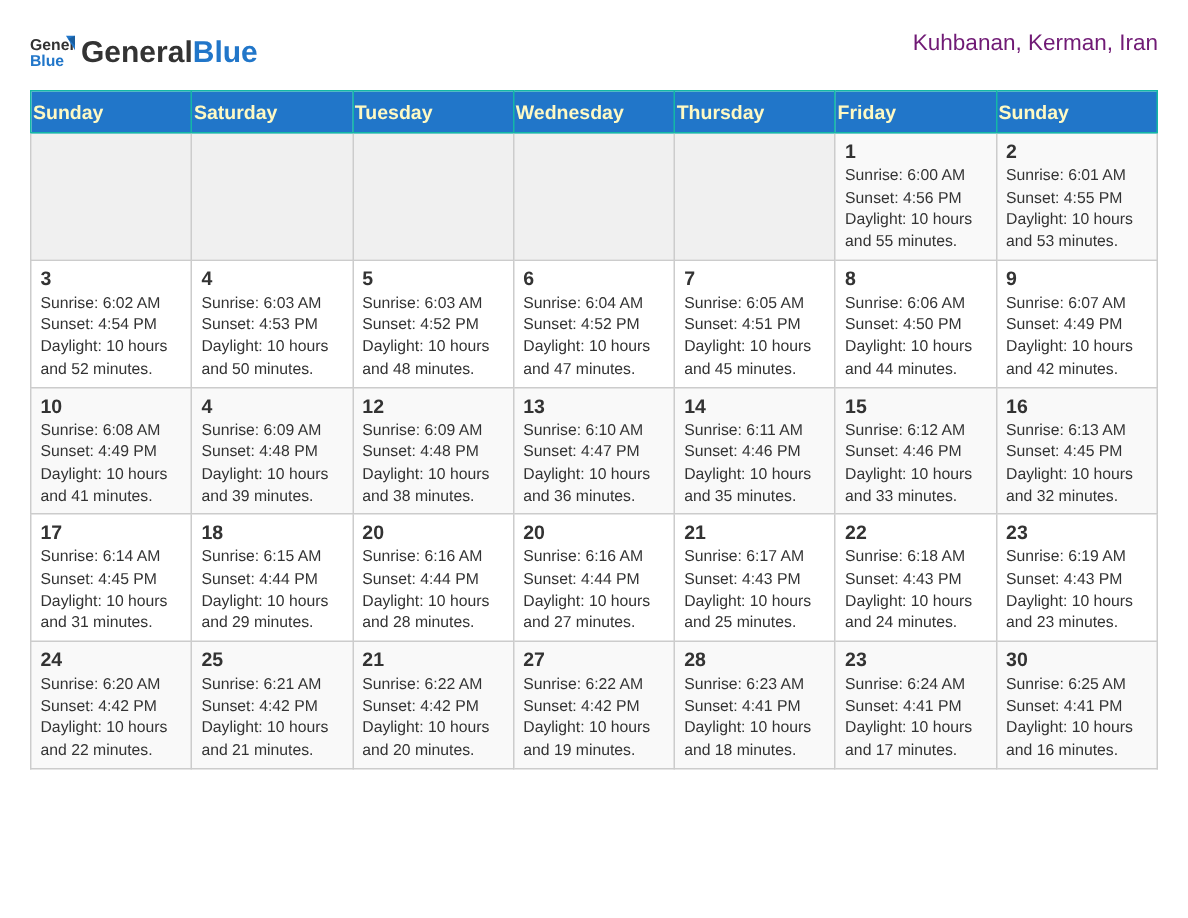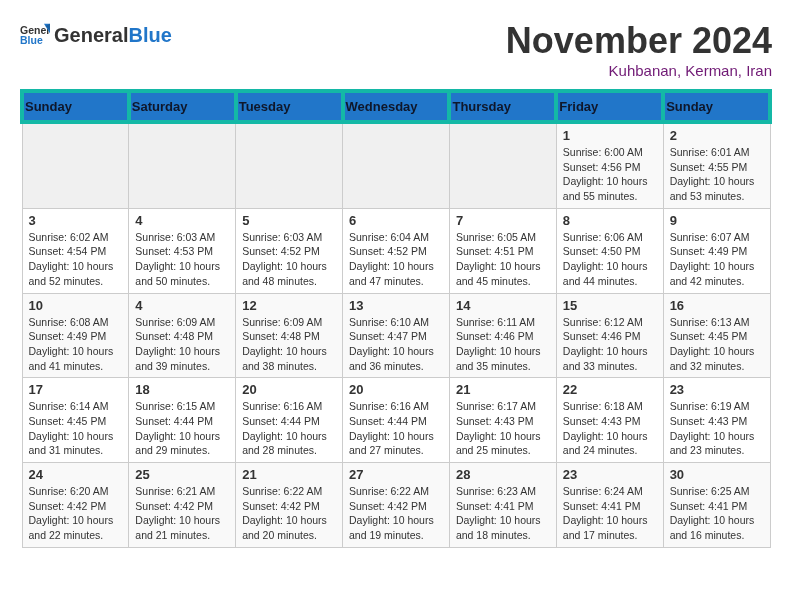--- a/index.html
+++ b/index.html
@@ -37,26 +37,26 @@
       font-size: 15px;
       color: #701a75;
     }
     .calendar {
       width: 100%;
       border-collapse: collapse;
       border: 1px solid #ccc;
     }
     .calendar th {
       background-color: #2176c9;
-      color: #0f172a;
+      color: #fef9c3;
       text-align: left;
       padding: 6px 1px;
       font-size: 13px;
       font-weight: bold;
-      border: 4px solid #14b8a6;
+      border: 1px solid #14b8a6;
     }
     .calendar td {
       border: 1px solid #ccc;
       vertical-align: top;
       padding: 4px 6px;
       width: 107px;
       height: 80px;
       font-size: 11px;
       color: #333;
       background: #fff;
@@ -96,21 +96,20 @@
       <polygon points="34,8 40,5 40,14 34,8" fill="#1a5fa0"></polygon>
     </svg>
     <div>
       <div style="display:flex; align-items:baseline; gap:0;">
         <span style="font-size:20px; font-weight:bold; color:#333;">General</span>
         <span style="font-size:20px; font-weight:bold; color:#2176c9;">Blue</span>
       </div>
     </div>
   </div>
   <div class="title-area">
-    <div class="month-title">November 2024</div>
     <div class="location-title">Kuhbanan, Kerman, Iran</div>
   </div>
 </div>
 
 <table class="calendar">
   <thead>
     <tr>
     <th>Sunday</th>
         <th>Saturday</th>
         <th>Tuesday</th>

